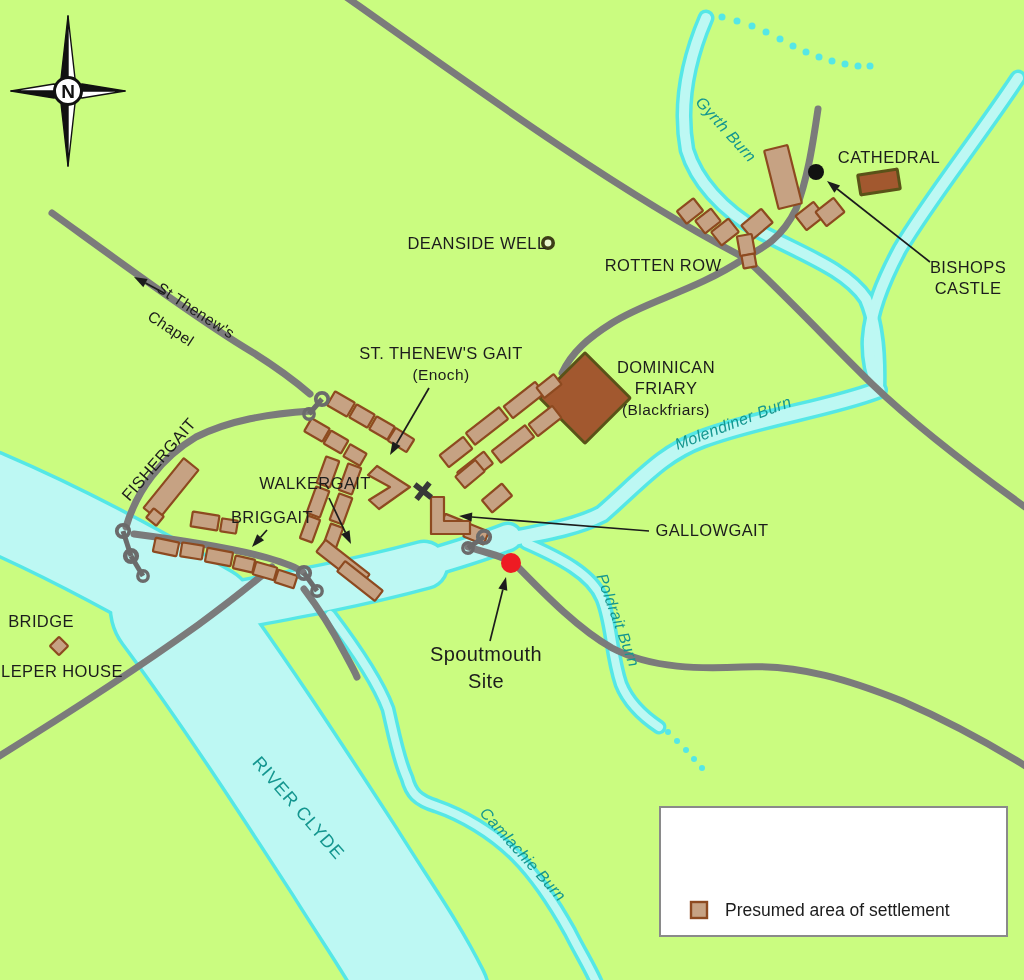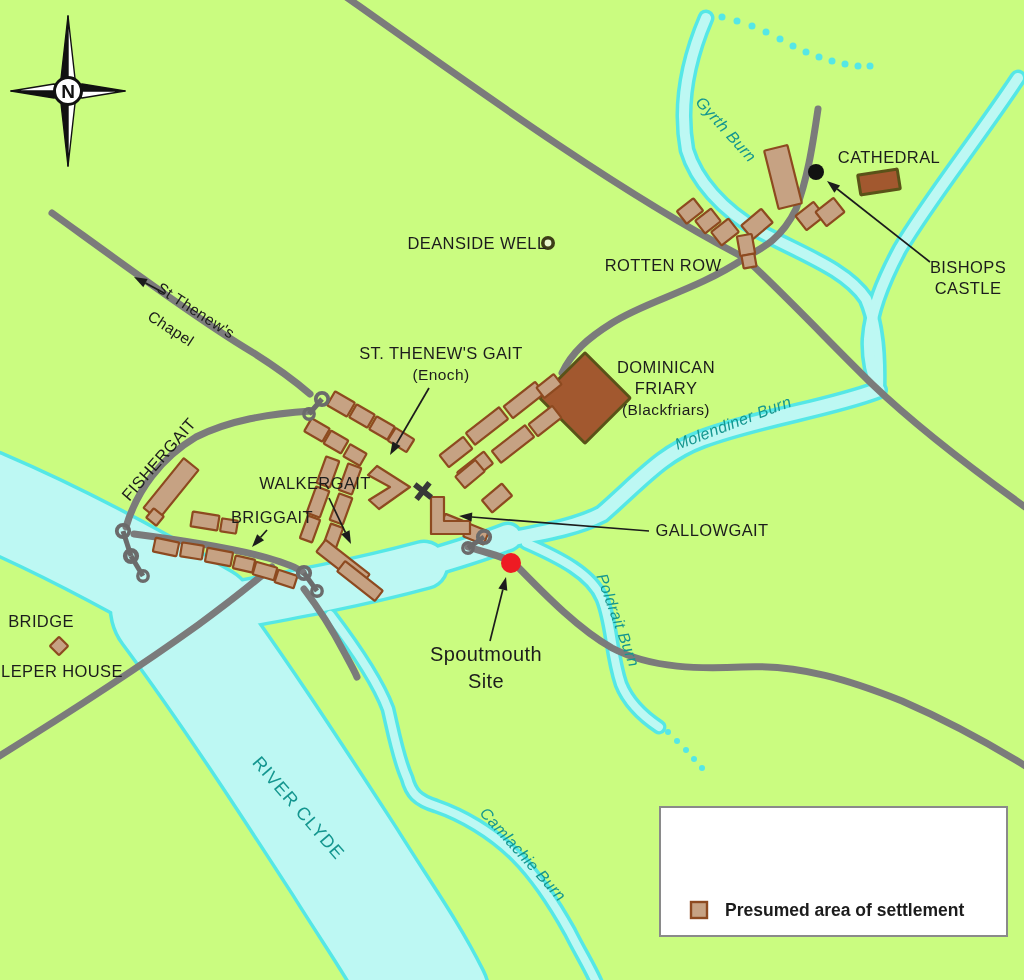--- a/index.html
+++ b/index.html
@@ -6,21 +6,21 @@
   body{font-family:"Liberation Sans",sans-serif;background:#e8e8e8;}
   .stage{position:relative;width:1024px;height:980px;overflow:hidden;background:#cafc80;}
   svg{position:absolute;left:0;top:0;}
   text{font-family:"Liberation Sans",sans-serif;}
   .lab-dark{fill:#1c1c1c;}
   .lab-water{fill:#14968f;}
   .lab-water-italic{fill:#14968f;font-style:italic;}
   .legend{position:absolute;background:#ffffff;border:2px solid #8a8a8a;box-sizing:border-box;
           display:flex;flex-direction:column;justify-content:flex-end;gap:7px;
           padding:10px 10px 12px 26px;}
-  .legend-row{display:flex;align-items:center;gap:14px;height:26px;font-weight:bold;}
+  .legend-row{display:flex;align-items:center;gap:14px;height:26px;}
   .legend-row svg{position:static;flex:0 0 auto;}
   .legend-label{font-size:17.5px;color:#1c1c1c;white-space:nowrap;}
 </style>
 </head>
 <body>
 
 <div class="stage">
   <svg id="map-svg" width="1024" height="980" viewBox="0 0 1024 980">
     <g id="g-water-edge">
         <path d="M -15,498 C 60,530 140,573 208,613" fill="none" stroke="#55e7e6" stroke-width="99" stroke-linecap="round" stroke-linejoin="round"></path>

